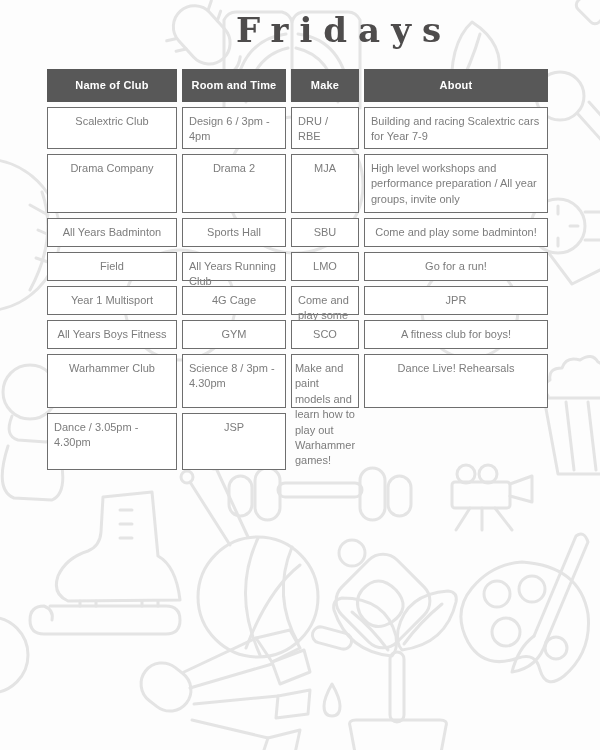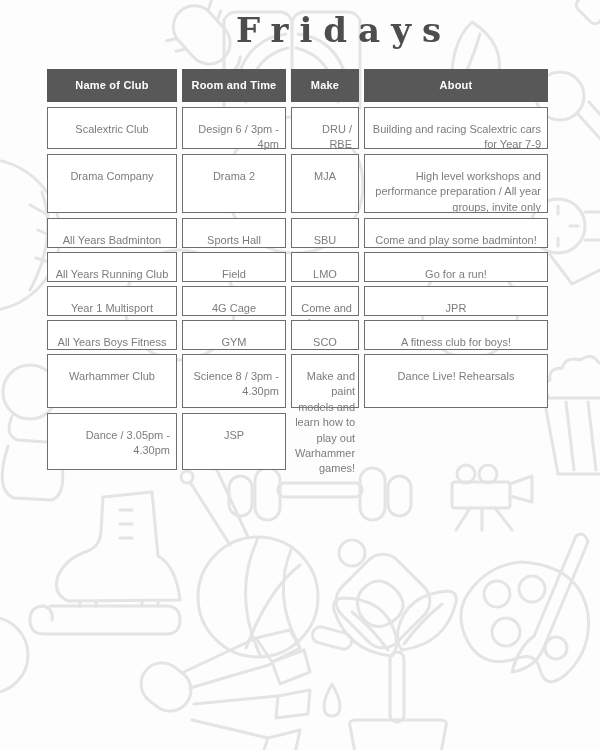--- a/index.html
+++ b/index.html
@@ -25,22 +25,22 @@
     grid-template-rows:33px 42px 59px 29px 29px 29px 29px 54px 57px;
     gap:5px;
   }
   .cell{
     box-sizing:border-box;
     background:#ffffff;
     border:1.5px solid #6e6e6e;
     color:#7c7c7c;
     font-size:11px;line-height:1.4;
     display:flex;align-items:flex-start;justify-content:center;
-    text-align:right;
-    padding:14px 6px;
+    text-align:left;
+    padding:6px 6px;
   }
   .cell.header{
     background:#585858;border-color:#585858;
     color:#ffffff;font-weight:bold;
     align-items:center;letter-spacing:.2px;
   }
 </style>
 </head>
 <body>
 
@@ -183,22 +183,22 @@
     <div class="cell">DRU / RBE</div>
     <div class="cell">Building and racing Scalextric cars for Year 7-9</div>
     <div class="cell">Drama Company</div>
     <div class="cell">Drama 2</div>
     <div class="cell">MJA</div>
     <div class="cell">High level workshops and performance preparation / All year groups, invite only</div>
     <div class="cell">All Years Badminton</div>
     <div class="cell">Sports Hall</div>
     <div class="cell">SBU</div>
     <div class="cell">Come and play some badminton!</div>
+    <div class="cell">Field</div>
     <div class="cell">All Years Running Club</div>
-    <div class="cell">Field</div>
     <div class="cell">LMO</div>
     <div class="cell">Go for a run!</div>
     <div class="cell">Year 1 Multisport</div>
     <div class="cell">4G Cage</div>
     <div class="cell">Come and play some multisport!</div>
     <div class="cell">JPR</div>
     <div class="cell">All Years Boys Fitness</div>
     <div class="cell">GYM</div>
     <div class="cell">SCO</div>
     <div class="cell">A fitness club for boys!</div>

